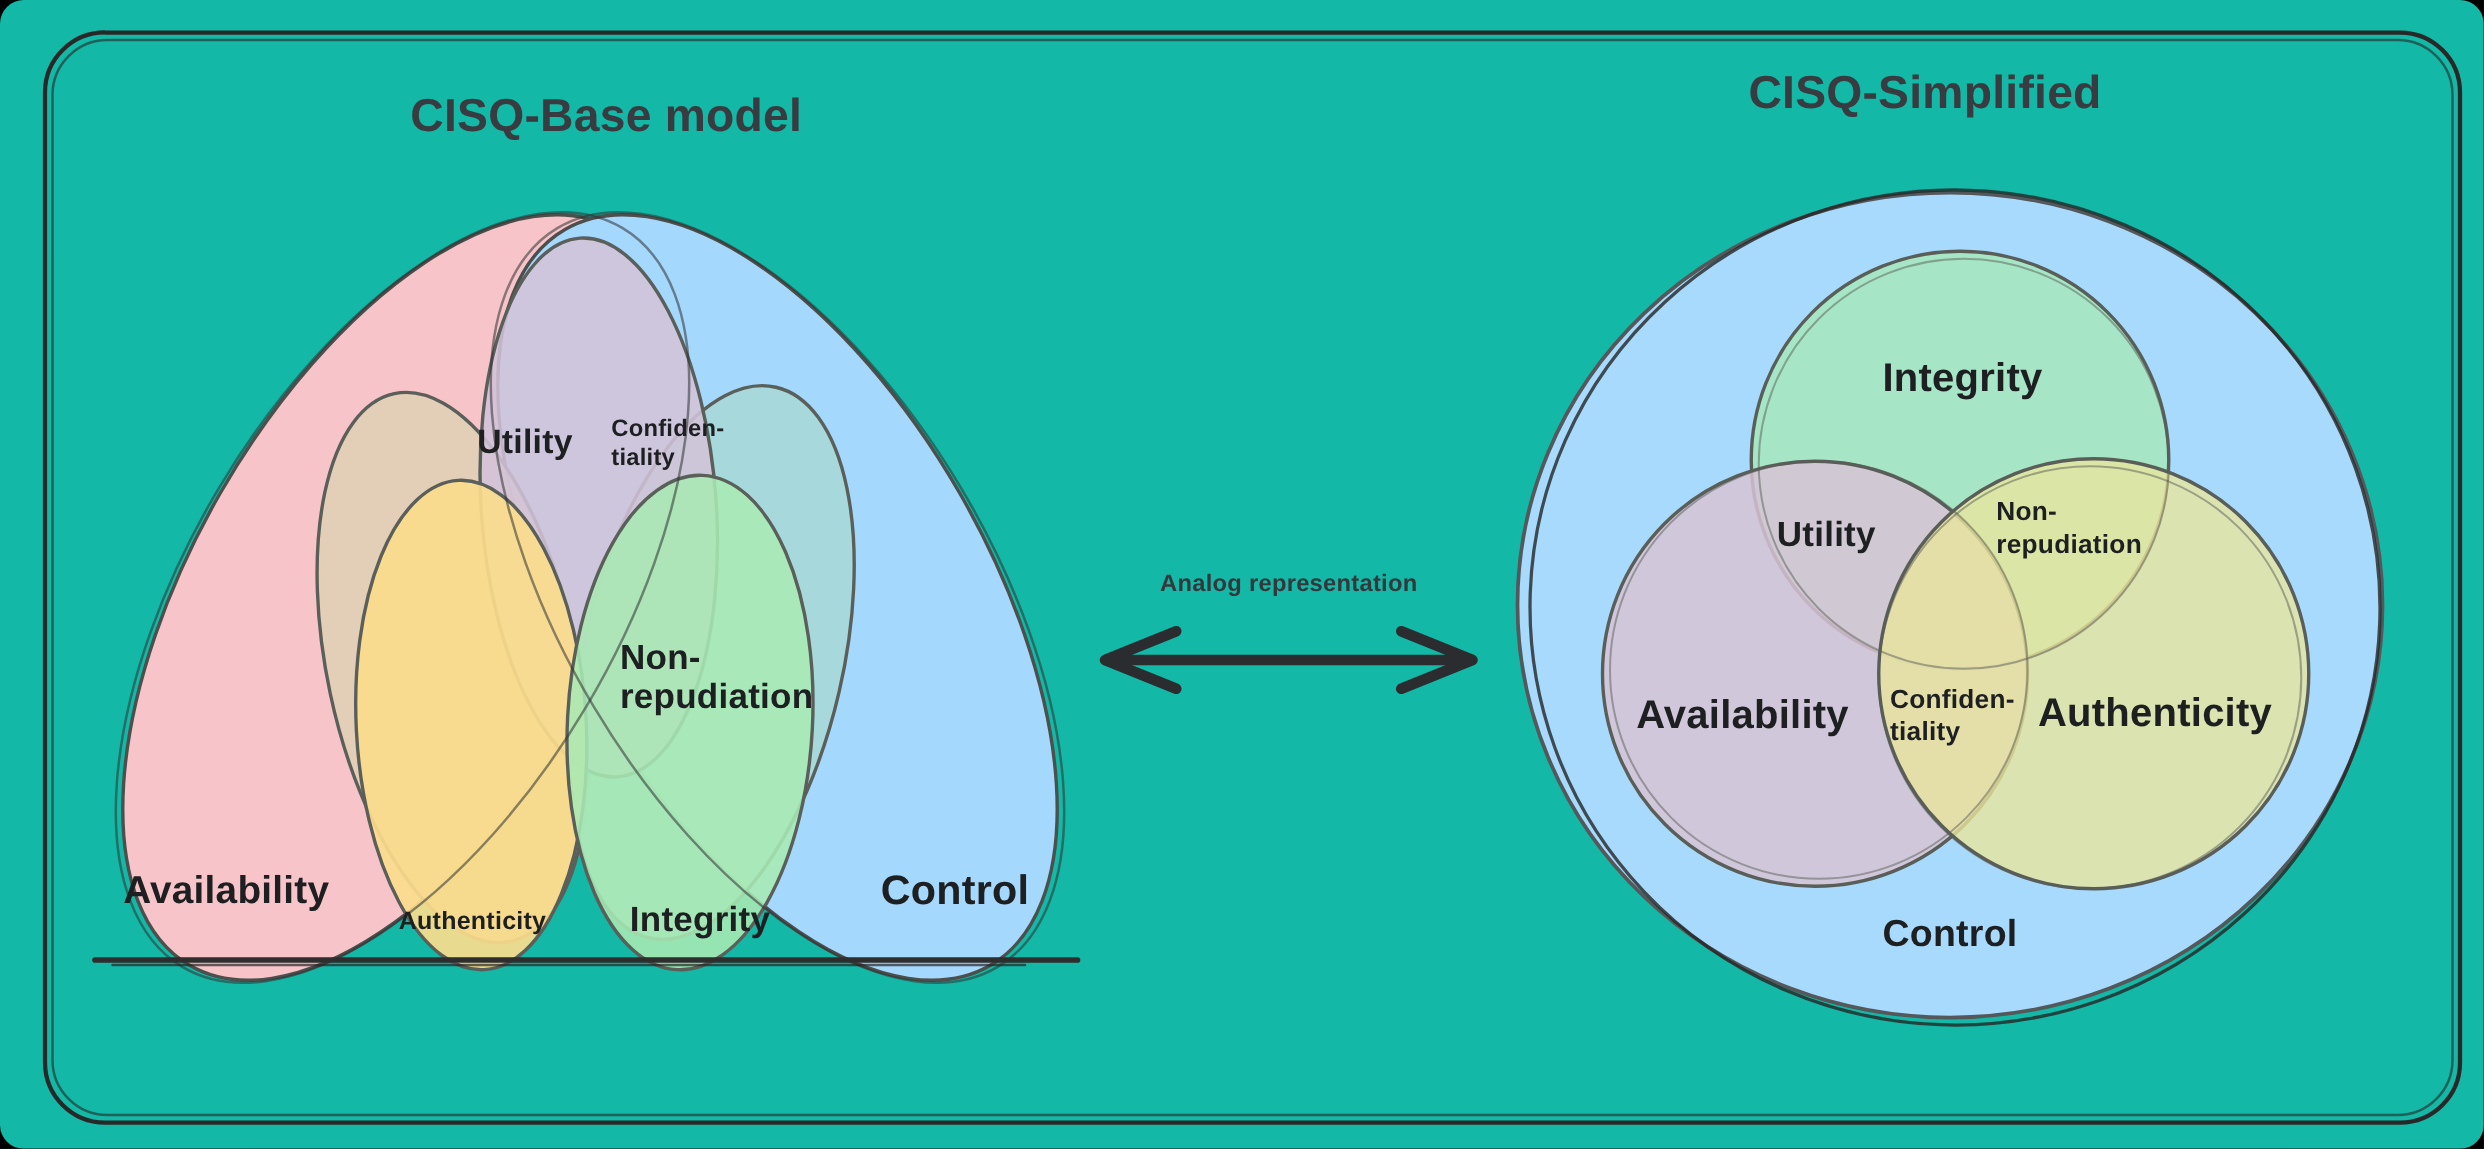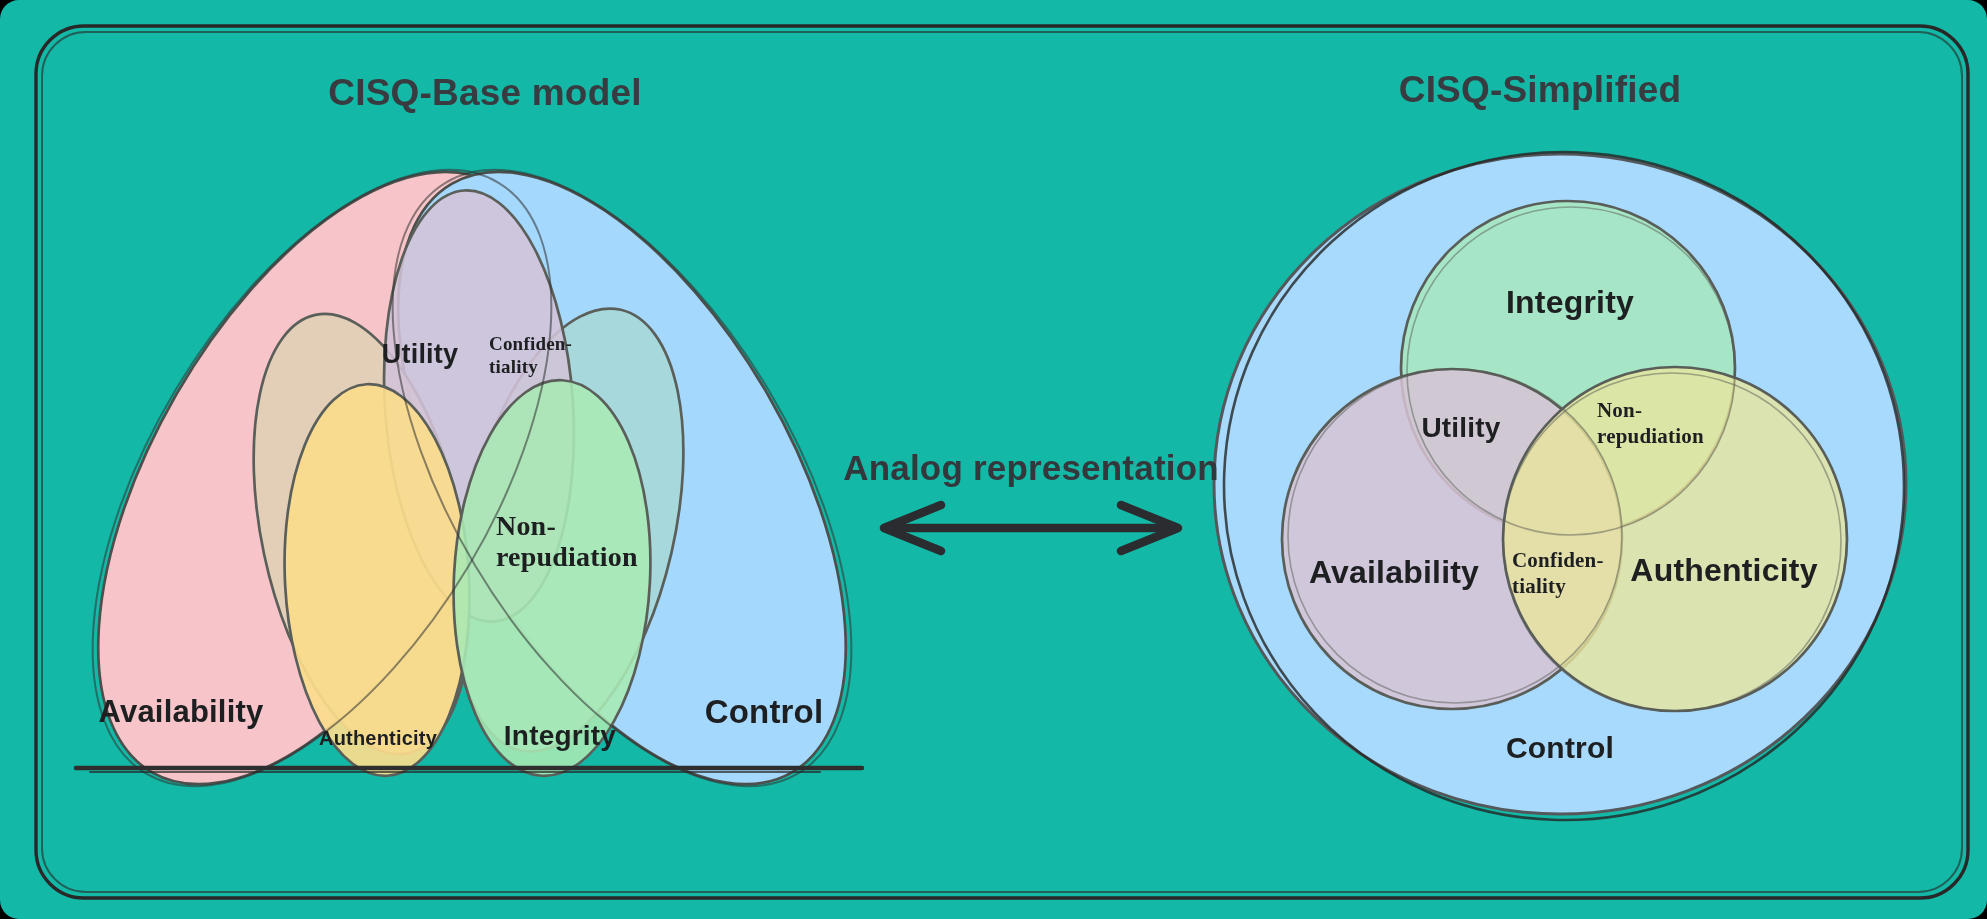--- a/index.html
+++ b/index.html
@@ -4,21 +4,21 @@
 <style>
   html,body{margin:0;padding:0;background:#000;}
   body{font-family:"Liberation Sans",sans-serif;}
   #stage{position:relative;width:1987px;height:919px;background:#14b8a6;overflow:hidden;border-radius:19px;}
   #shapes{position:absolute;left:0;top:0;}
   .lbl{position:absolute;color:#1d1f21;font-weight:700;white-space:nowrap;
        transform:translate(-50%,-50%);letter-spacing:.2px;}
   .lbl.block{transform:none;white-space:normal;}
   .title{color:#383c40;font-weight:700;}
   .muted{color:#34383c;font-weight:600;}
-  .l1,.l2{display:block;font-family:Liberation Serif, serif;}
+  .l1,.l2{display:block;}
 </style>
 </head>
 <body>
 
 <div id="stage">
 
   <svg id="shapes" width="1987" height="919" viewBox="0 0 1987 919">
 
     <rect x="36" y="26" width="1932" height="872" rx="48" fill="none" stroke="#282828" stroke-width="3.4"></rect>
     <rect x="42" y="32" width="1920" height="860" rx="44" fill="none" stroke="#262626" stroke-width="2" opacity="0.6"></rect>
@@ -56,23 +56,23 @@
       <circle cx="1452" cy="539" r="170" fill="#d7c3d5" fill-opacity="0.85" stroke="#5a5e58" stroke-width="2.7"></circle>
       <circle cx="1675" cy="539" r="172" fill="#e9e59c" fill-opacity="0.8" stroke="#5a5e58" stroke-width="2.7"></circle>
 
       <circle cx="1571" cy="371" r="164" fill="none" stroke="#5a5e58" stroke-width="1.6" opacity="0.5"></circle>
       <circle cx="1455" cy="536" r="167" fill="none" stroke="#5a5e58" stroke-width="1.6" opacity="0.5"></circle>
       <circle cx="1672" cy="542" r="169" fill="none" stroke="#5a5e58" stroke-width="1.6" opacity="0.5"></circle>
     </g>
   </svg>
 
   <div class="lbl title" style="left:485px;top:93px;font-size:37px;">CISQ-Base model</div>
-  <div class="lbl title" style="left:1540px;top:90px;font-size:37px;">CISQ-Simplified</div>
+  <div class="lbl title" style="left:1540px;top:74px;font-size:37px;">CISQ-Simplified</div>
 
-  <div class="lbl muted" style="left:1031px;top:468px;font-size:35px;">Analog representation</div>
+  <div class="lbl muted" style="left:1031px;top:468px;font-size:19px;">Analog representation</div>
 
   <div class="lbl" style="left:420px;top:354px;font-size:27px;">Utility</div>
 
   <div class="lbl block" style="left:489px;top:332px;font-size:19px;line-height:23px;font-weight:600;">
     <span class="l1">Confiden-</span>
     <span class="l2">tiality</span>
   </div>
 
   <div class="lbl block" style="left:496px;top:510px;font-size:28px;line-height:31px;font-weight:600;">
     <span class="l1">Non-</span>

